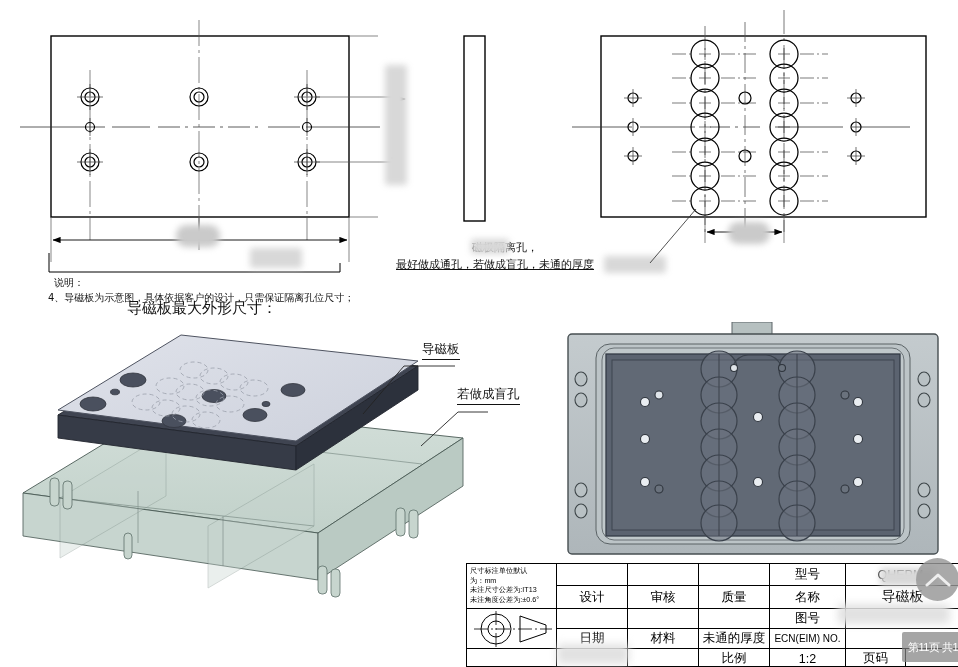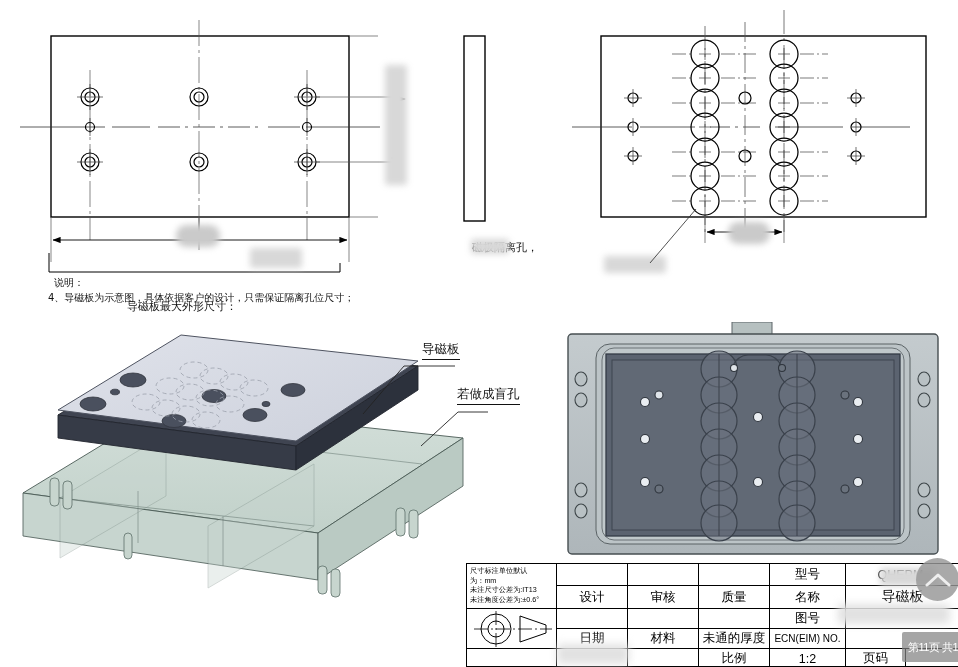--- a/index.html
+++ b/index.html
@@ -27,21 +27,21 @@
     font-size: 10px;
     color: #111;
     line-height: 1.45;
     white-space: nowrap;
   }
   .note-block .note-head { display: block; padding-left: 6px; }
   .note-block .note-line { display: block; }
 
   .dim-caption {
     position: absolute;
-    font-size: 11px;
+    font-size: 15px;
     color: #111;
     white-space: nowrap;
     margin-top: 48px;
   }
 
   .right-note {
     position: absolute;
     left: 396px; top: 240px;
     font-size: 11px;
     color: #111;
@@ -237,20 +237,21 @@
   </div>
   <div class="redact" style="left:250px;top:248px;width:52px;height:20px;"></div>
 
   <div class="note-block cn">
     <span class="note-head">说明：</span>
     <span class="note-line">4、导磁板为示意图，具体依据客户的设计，只需保证隔离孔位尺寸；</span>
   </div>
 
   <div class="right-note cn">
     <span class="ln1">磁极隔离孔，</span>
+    <span class="ln2">最好做成通孔，若做成盲孔，未通的厚度</span>
   </div>
   <div class="redact" style="left:471px;top:239px;width:38px;height:15px;"></div>
   <div class="redact" style="left:604px;top:256px;width:62px;height:17px;"></div>
 
   <div class="abs" style="left:455px;top:30px;">
     <svg width="40" height="200" viewBox="0 0 40 200">
       <rect x="9" y="6" width="21" height="185" fill="#fff" stroke="#000" stroke-width="1.4"></rect>
     </svg>
   </div>
 

